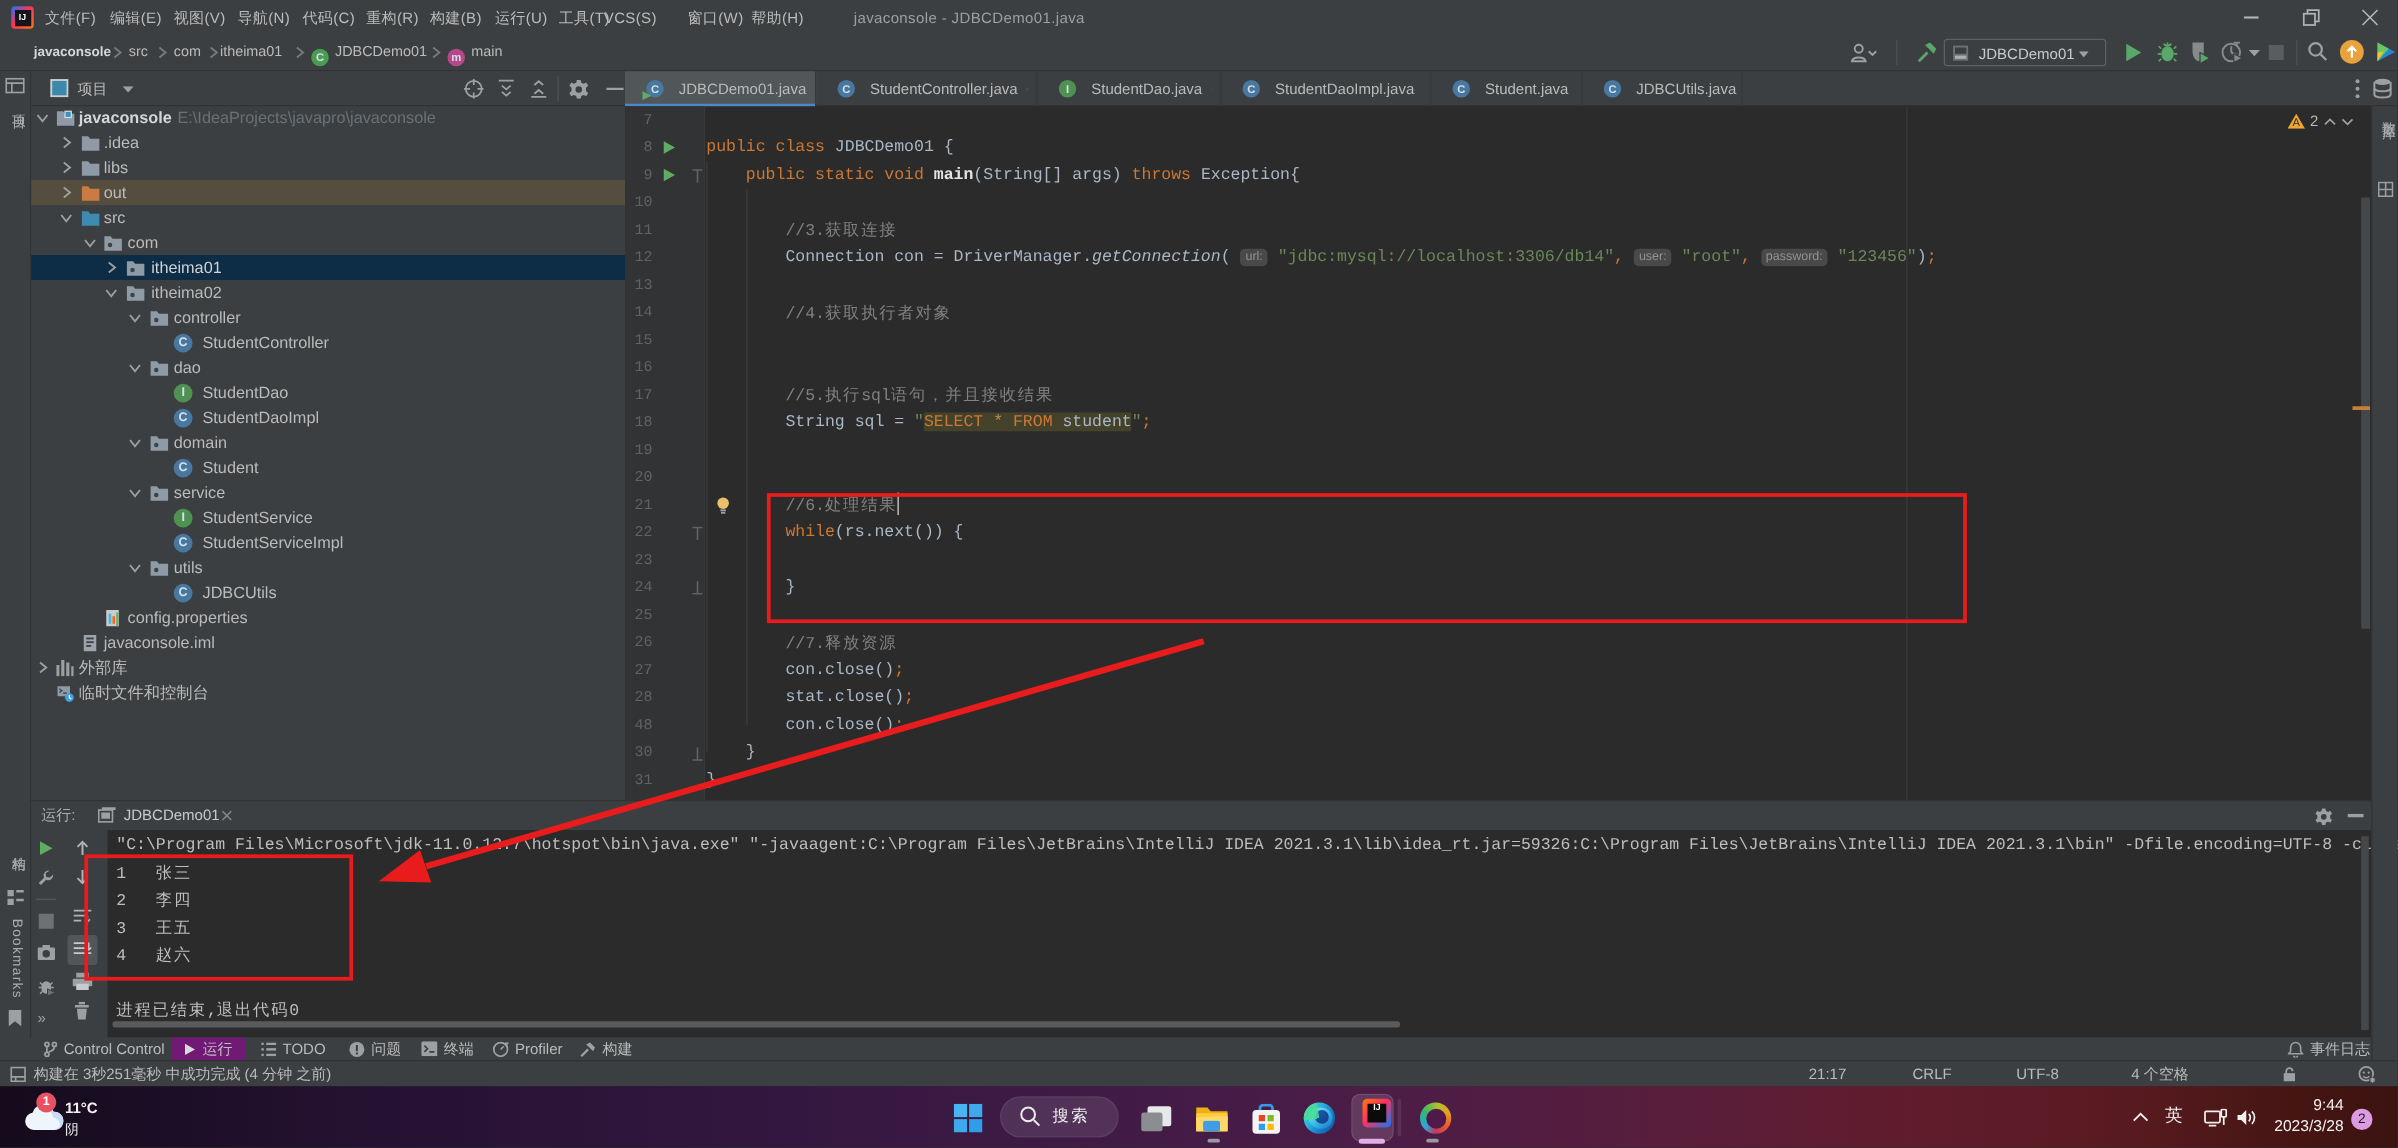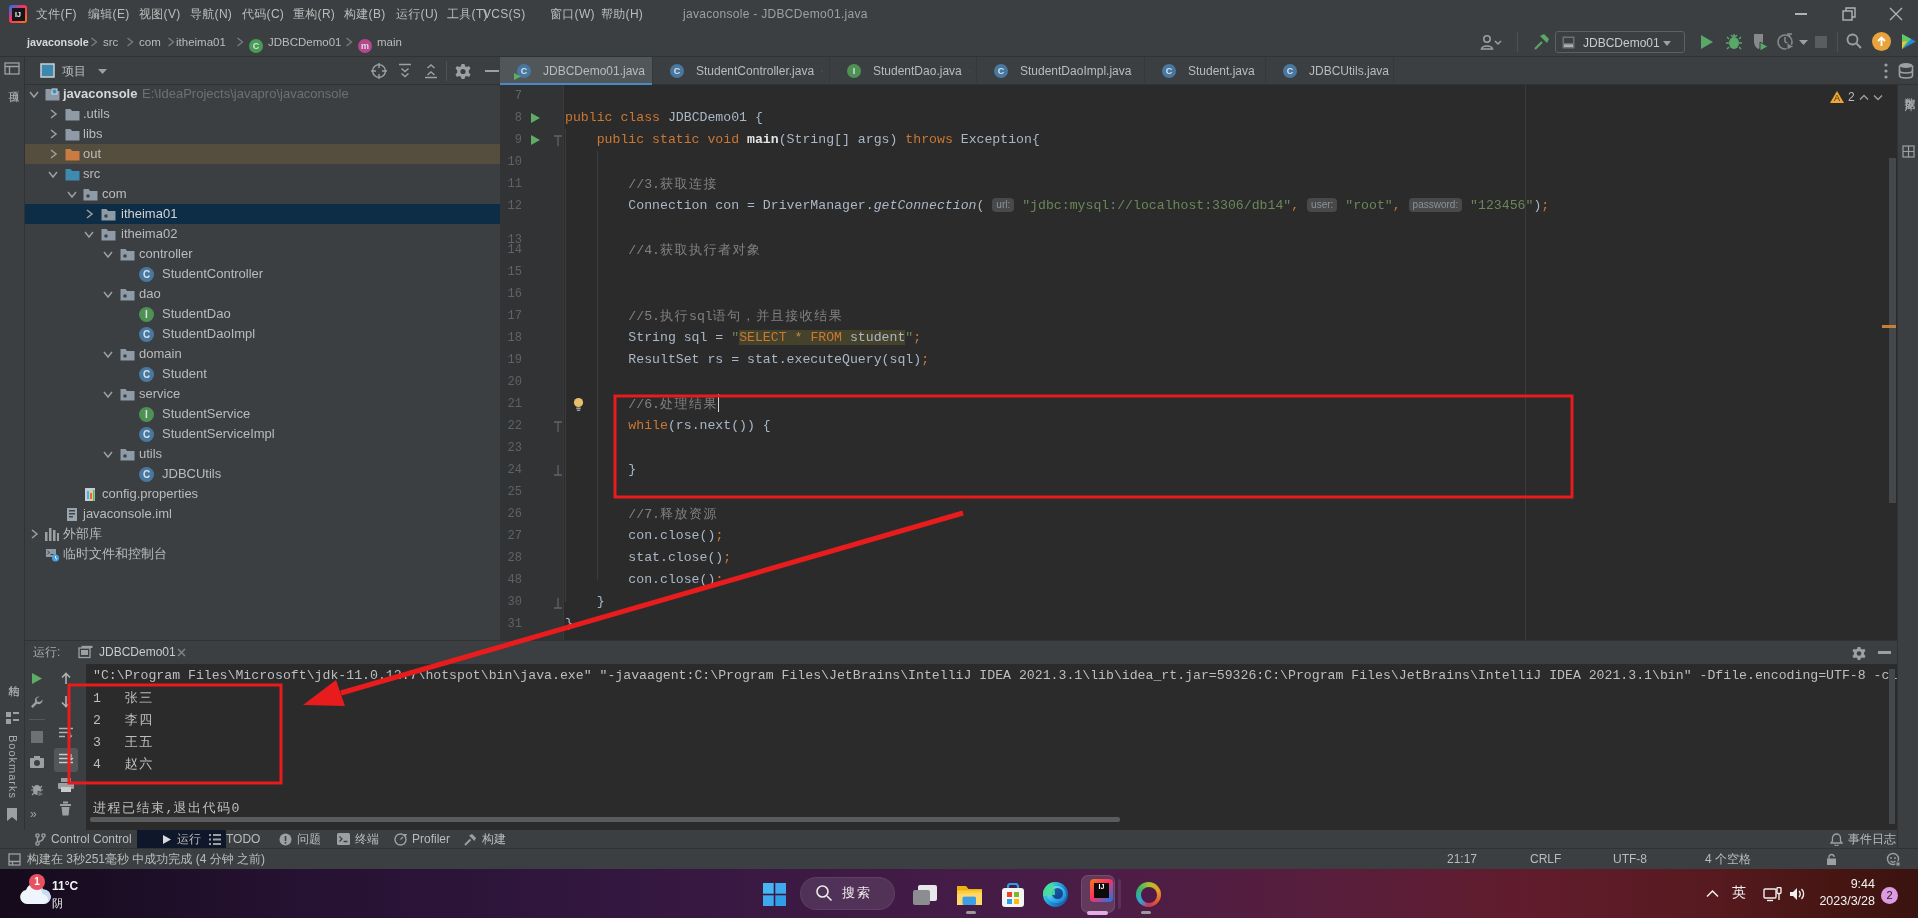--- a/index.html
+++ b/index.html
@@ -215,21 +215,21 @@
           <span class="ab" style="left:38px;font-weight:bold;color:#d4d7d9">javaconsole</span>
           <span class="ab" style="left:117px;color:#6b7175">E:\IdeaProjects\javapro\javaconsole</span>
         </div>
 <div class="tr" style="top:47px;">
           <svg class="ab" style="left:22px;top:4px" width="12" height="12" viewBox="0 0 12 12" fill="none" stroke="#9da0a2" stroke-width="1.5">
             <path d="M4 2l5 4-5 4"></path>
           </svg>
           <svg class="ab" style="left:40px;top:4px" width="15" height="13" viewBox="0 0 15 13">
             <path d="M0.5 1h5l1.6 2h7.4v9.5H.5z" fill="#8e9aa5"></path>
           </svg>
-          <span class="ab" style="left:58px">.utils</span>
+          <span class="ab" style="left:58px">.idea</span>
         </div>
 <div class="tr" style="top:67px;">
           <svg class="ab" style="left:22px;top:4px" width="12" height="12" viewBox="0 0 12 12" fill="none" stroke="#9da0a2" stroke-width="1.5">
             <path d="M4 2l5 4-5 4"></path>
           </svg>
           <svg class="ab" style="left:40px;top:4px" width="15" height="13" viewBox="0 0 15 13">
             <path d="M0.5 1h5l1.6 2h7.4v9.5H.5z" fill="#8e9aa5"></path>
           </svg>
           <span class="ab" style="left:58px">libs</span>
         </div>
@@ -458,21 +458,21 @@
         </svg>
 </div>
       <div id="code">
         <div id="gutter">
 <div class="ln" style="top:0px">7</div>
 <div class="ln" style="top:22px">8</div>
 <div class="ln" style="top:44px">9</div>
 <div class="ln" style="top:66px">10</div>
 <div class="ln" style="top:88px">11</div>
 <div class="ln" style="top:110px">12</div>
-<div class="ln" style="top:144px">13</div>
+<div class="ln" style="top:132px">13</div>
 <div class="ln" style="top:154px">14</div>
 <div class="ln" style="top:176px">15</div>
 <div class="ln" style="top:198px">16</div>
 <div class="ln" style="top:220px">17</div>
 <div class="ln" style="top:242px">18</div>
 <div class="ln" style="top:264px">19</div>
 <div class="ln" style="top:286px">20</div>
 <div class="ln" style="top:308px">21</div>
 <div class="ln" style="top:330px">22</div>
 <div class="ln" style="top:352px">23</div>
@@ -507,21 +507,20 @@
             <rect x="4.3" y="10.5" width="4.4" height="1.6" fill="#9da0a2"></rect>
             <rect x="4.8" y="12.6" width="3.4" height="1.4" fill="#9da0a2"></rect>
           </svg>
 <div class="cl" style="top:22px"><span class="kw">public class </span>JDBCDemo01 {</div>
 <div class="cl" style="top:44px">    <span class="kw">public static void </span><span style="color:#e2e4e6;font-weight:bold">main</span>(String[] args) <span class="kw">throws </span>Exception{</div>
 <div class="cl" style="top:88px">        <span class="cm">//3.<span class="cj">获取连接</span></span></div>
 <div class="cl" style="top:110px">        Connection con = DriverManager.<span class="itl">getConnection</span>( <span class="hint">url:</span> <span class="st">"jdbc:mysql://localhost:3306/db14"</span><span class="kw">,</span> <span class="hint">user:</span> <span class="st">"root"</span><span class="kw">,</span> <span class="hint">password:</span> <span class="st">"123456"</span>)<span class="kw">;</span></div>
 <div class="cl" style="top:154px">        <span class="cm">//4.<span class="cj">获取执行者对象</span></span></div>
 <div class="cl" style="top:220px">        <span class="cm">//5.<span class="cj">执行</span>sql<span class="cj">语句，并且接收结果</span></span></div>
 <div class="cl" style="top:242px">        String sql = <span class="st">"</span><span class="sqlhl"><span class="kw">SELECT</span> <span style="color:#bc8f4f">*</span> <span class="kw">FROM</span> <span style="color:#a9b7c6">student</span></span><span class="st">"</span><span class="kw">;</span></div>
-<div class="cl" style="top:264px">        ResultSet rs = stat.executeQuery(sql)<span class="kw">;</span></div>
 <div class="cl" style="top:308px">        <span class="cm">//6.<span class="cj">处理结果</span></span><span style="display:inline-block;width:1.5px;height:18px;background:#d8d8d8;vertical-align:-4px"></span></div>
 <div class="cl" style="top:330px">        <span class="kw">while</span>(rs.next()) {</div>
 <div class="cl" style="top:374px">        }</div>
 <div class="cl" style="top:418px">        <span class="cm">//7.<span class="cj">释放资源</span></span></div>
 <div class="cl" style="top:440px">        con.close()<span class="kw">;</span></div>
 <div class="cl" style="top:462px">        stat.close()<span class="kw">;</span></div>
 <div class="cl" style="top:484px">        con.close()<span class="kw">;</span></div>
 <div class="cl" style="top:506px">    }</div>
 <div class="cl" style="top:528px">}</div>
 <div class="ab" style="left:1025px;top:0;width:1px;height:555px;background:#393b3d"></div>
@@ -630,21 +629,21 @@
 <div id="bbar">
 <div class="bit" style="left:35px">
         <svg width="11" height="13" viewBox="0 0 11 13" fill="none" stroke="#9da0a2" stroke-width="1.4">
           <circle cx="2.5" cy="2.5" r="1.6"></circle>
           <circle cx="8.5" cy="2.5" r="1.6"></circle>
           <circle cx="2.5" cy="10.5" r="1.6"></circle>
           <path d="M2.5 4v5M8.5 4c0 3-2 4-4.5 4.5"></path>
         </svg>
         <span>Control Control</span>
       </div>
-<div class="bit" style="left:137px;background:#0f172a;padding:0 25px">
+<div class="bit" style="left:137px;background:#701a75;padding:0 10px">
         <svg width="10" height="11" viewBox="0 0 10 11">
           <path d="M1 1l8 4.5L1 10z" fill="#d8dadb"></path>
         </svg>
         <span>运行</span>
       </div>
 <div class="bit" style="left:209px">
         <svg width="12" height="11" viewBox="0 0 12 11" fill="#9da0a2">
           <rect y="0" width="2" height="2"></rect>
           <rect x="4" y="0" width="8" height="2"></rect>
           <rect y="4.5" width="2" height="2"></rect>

